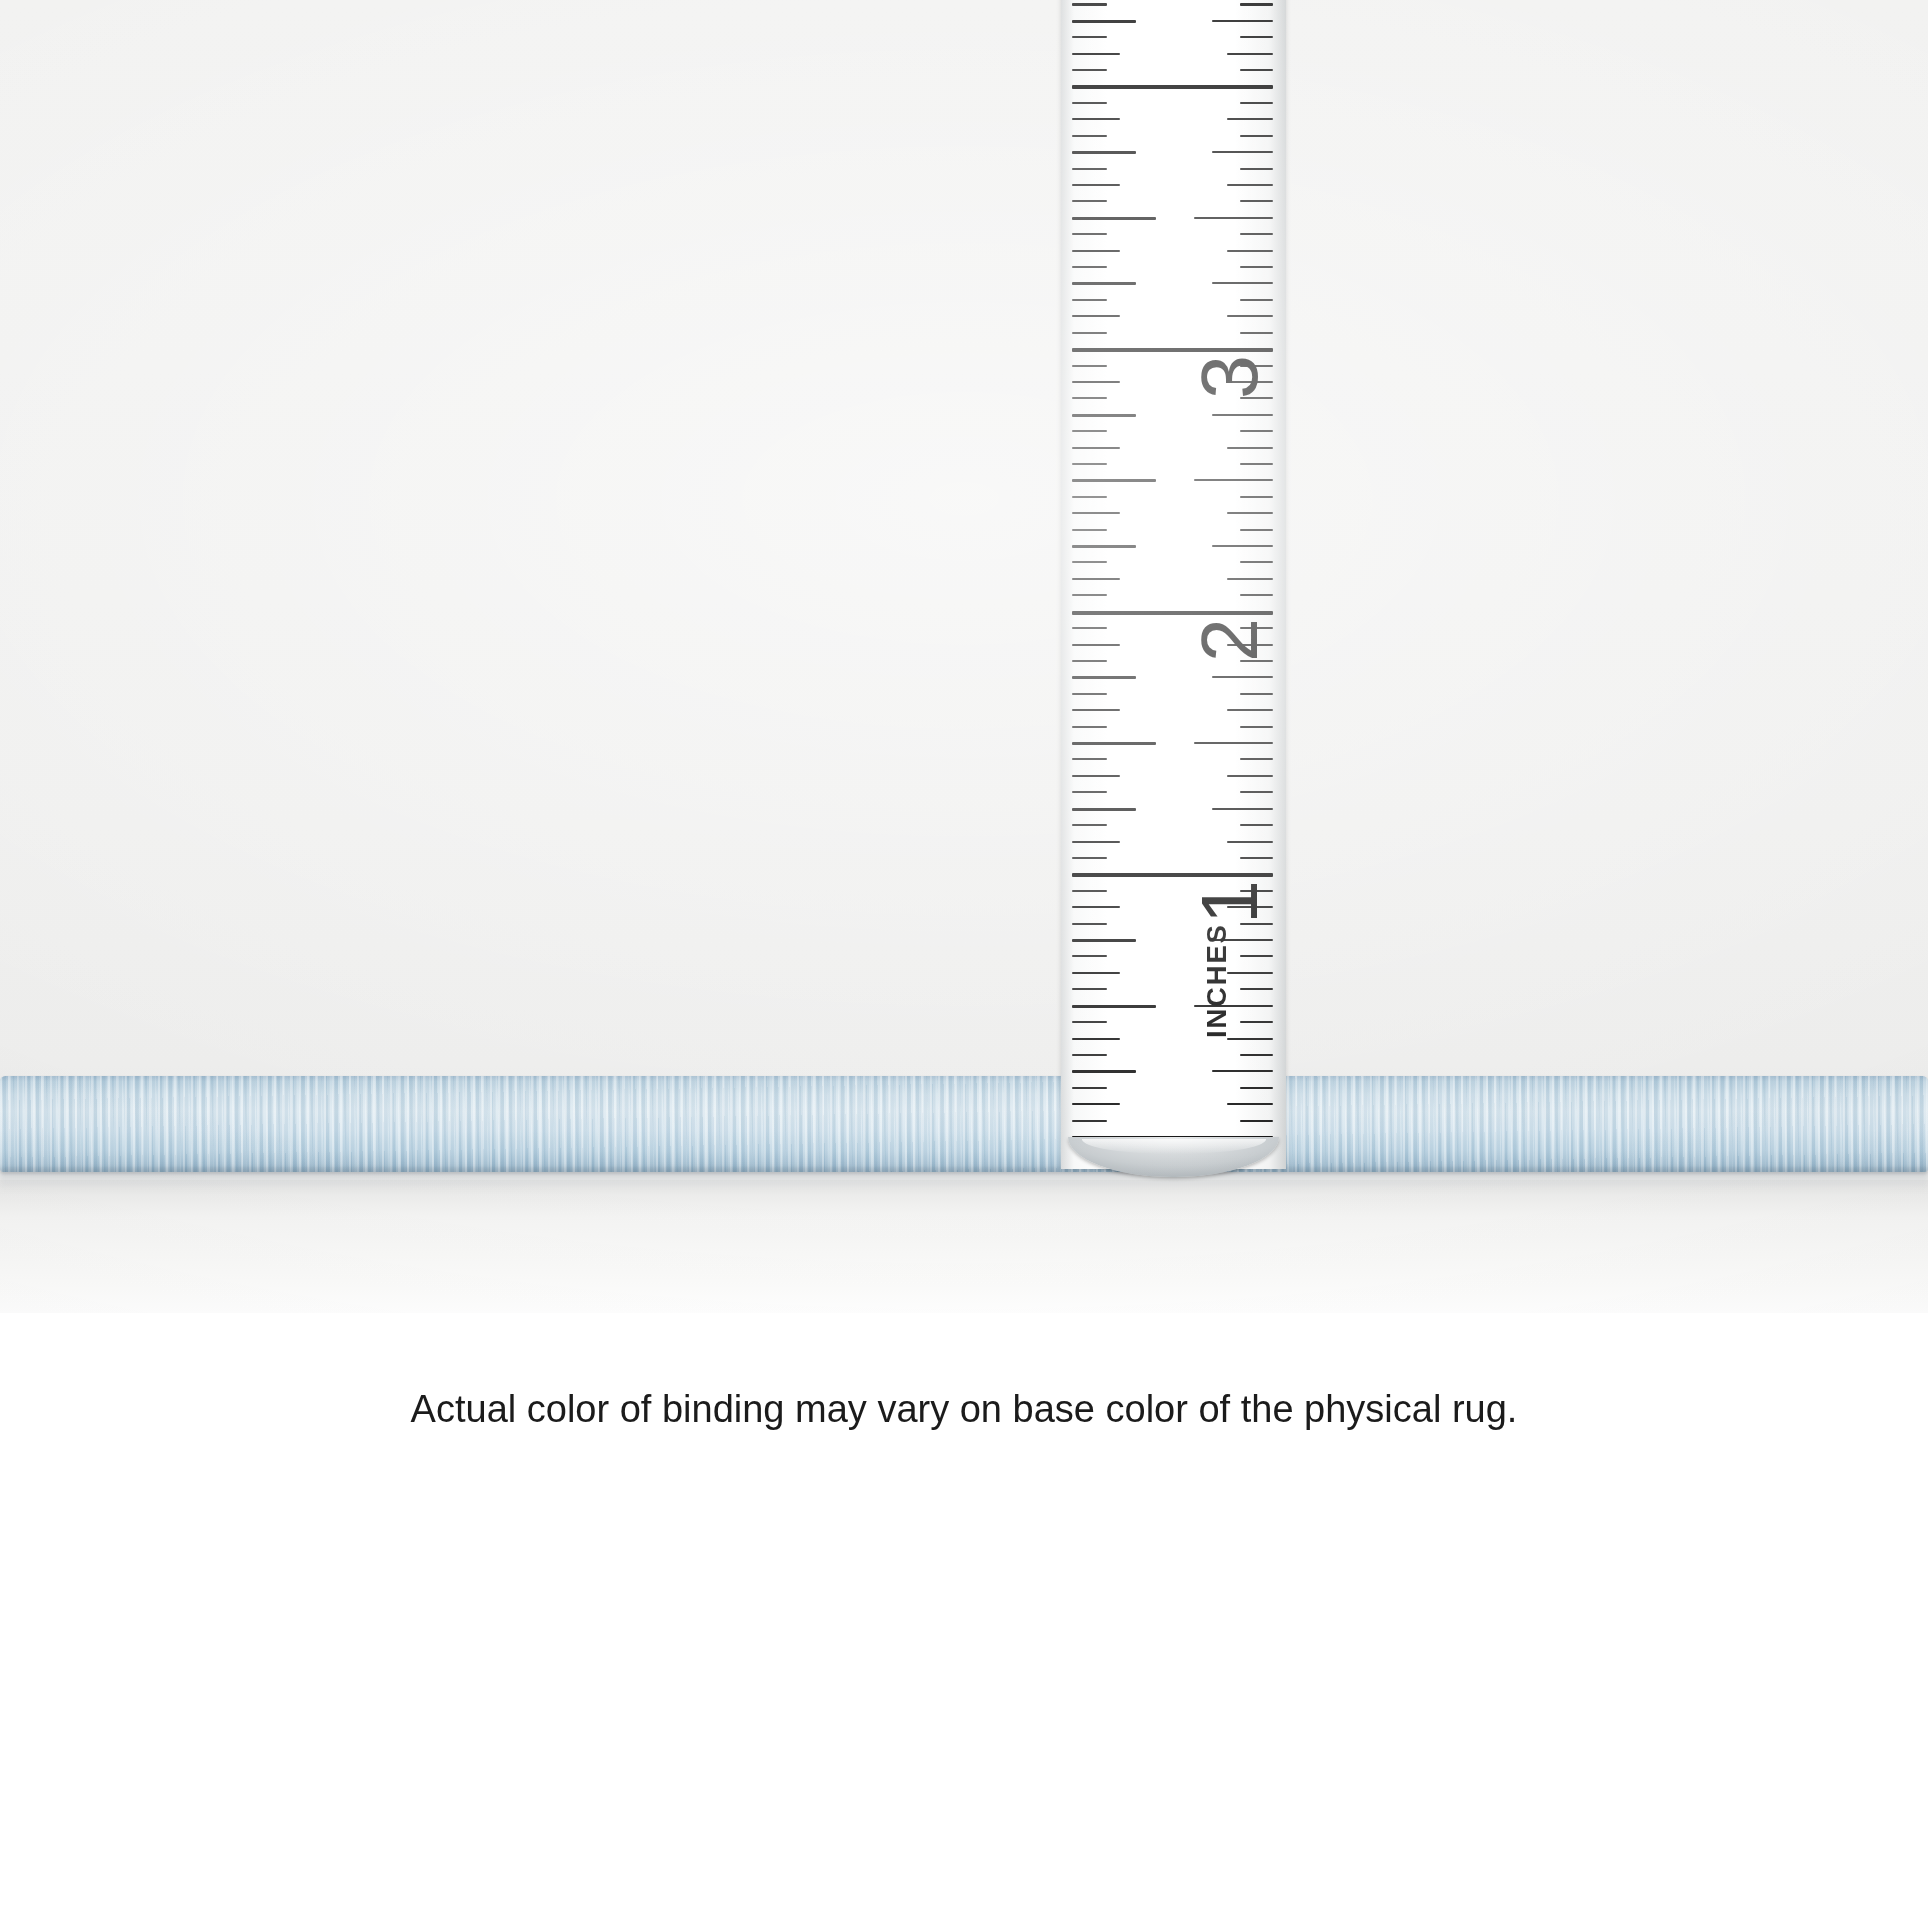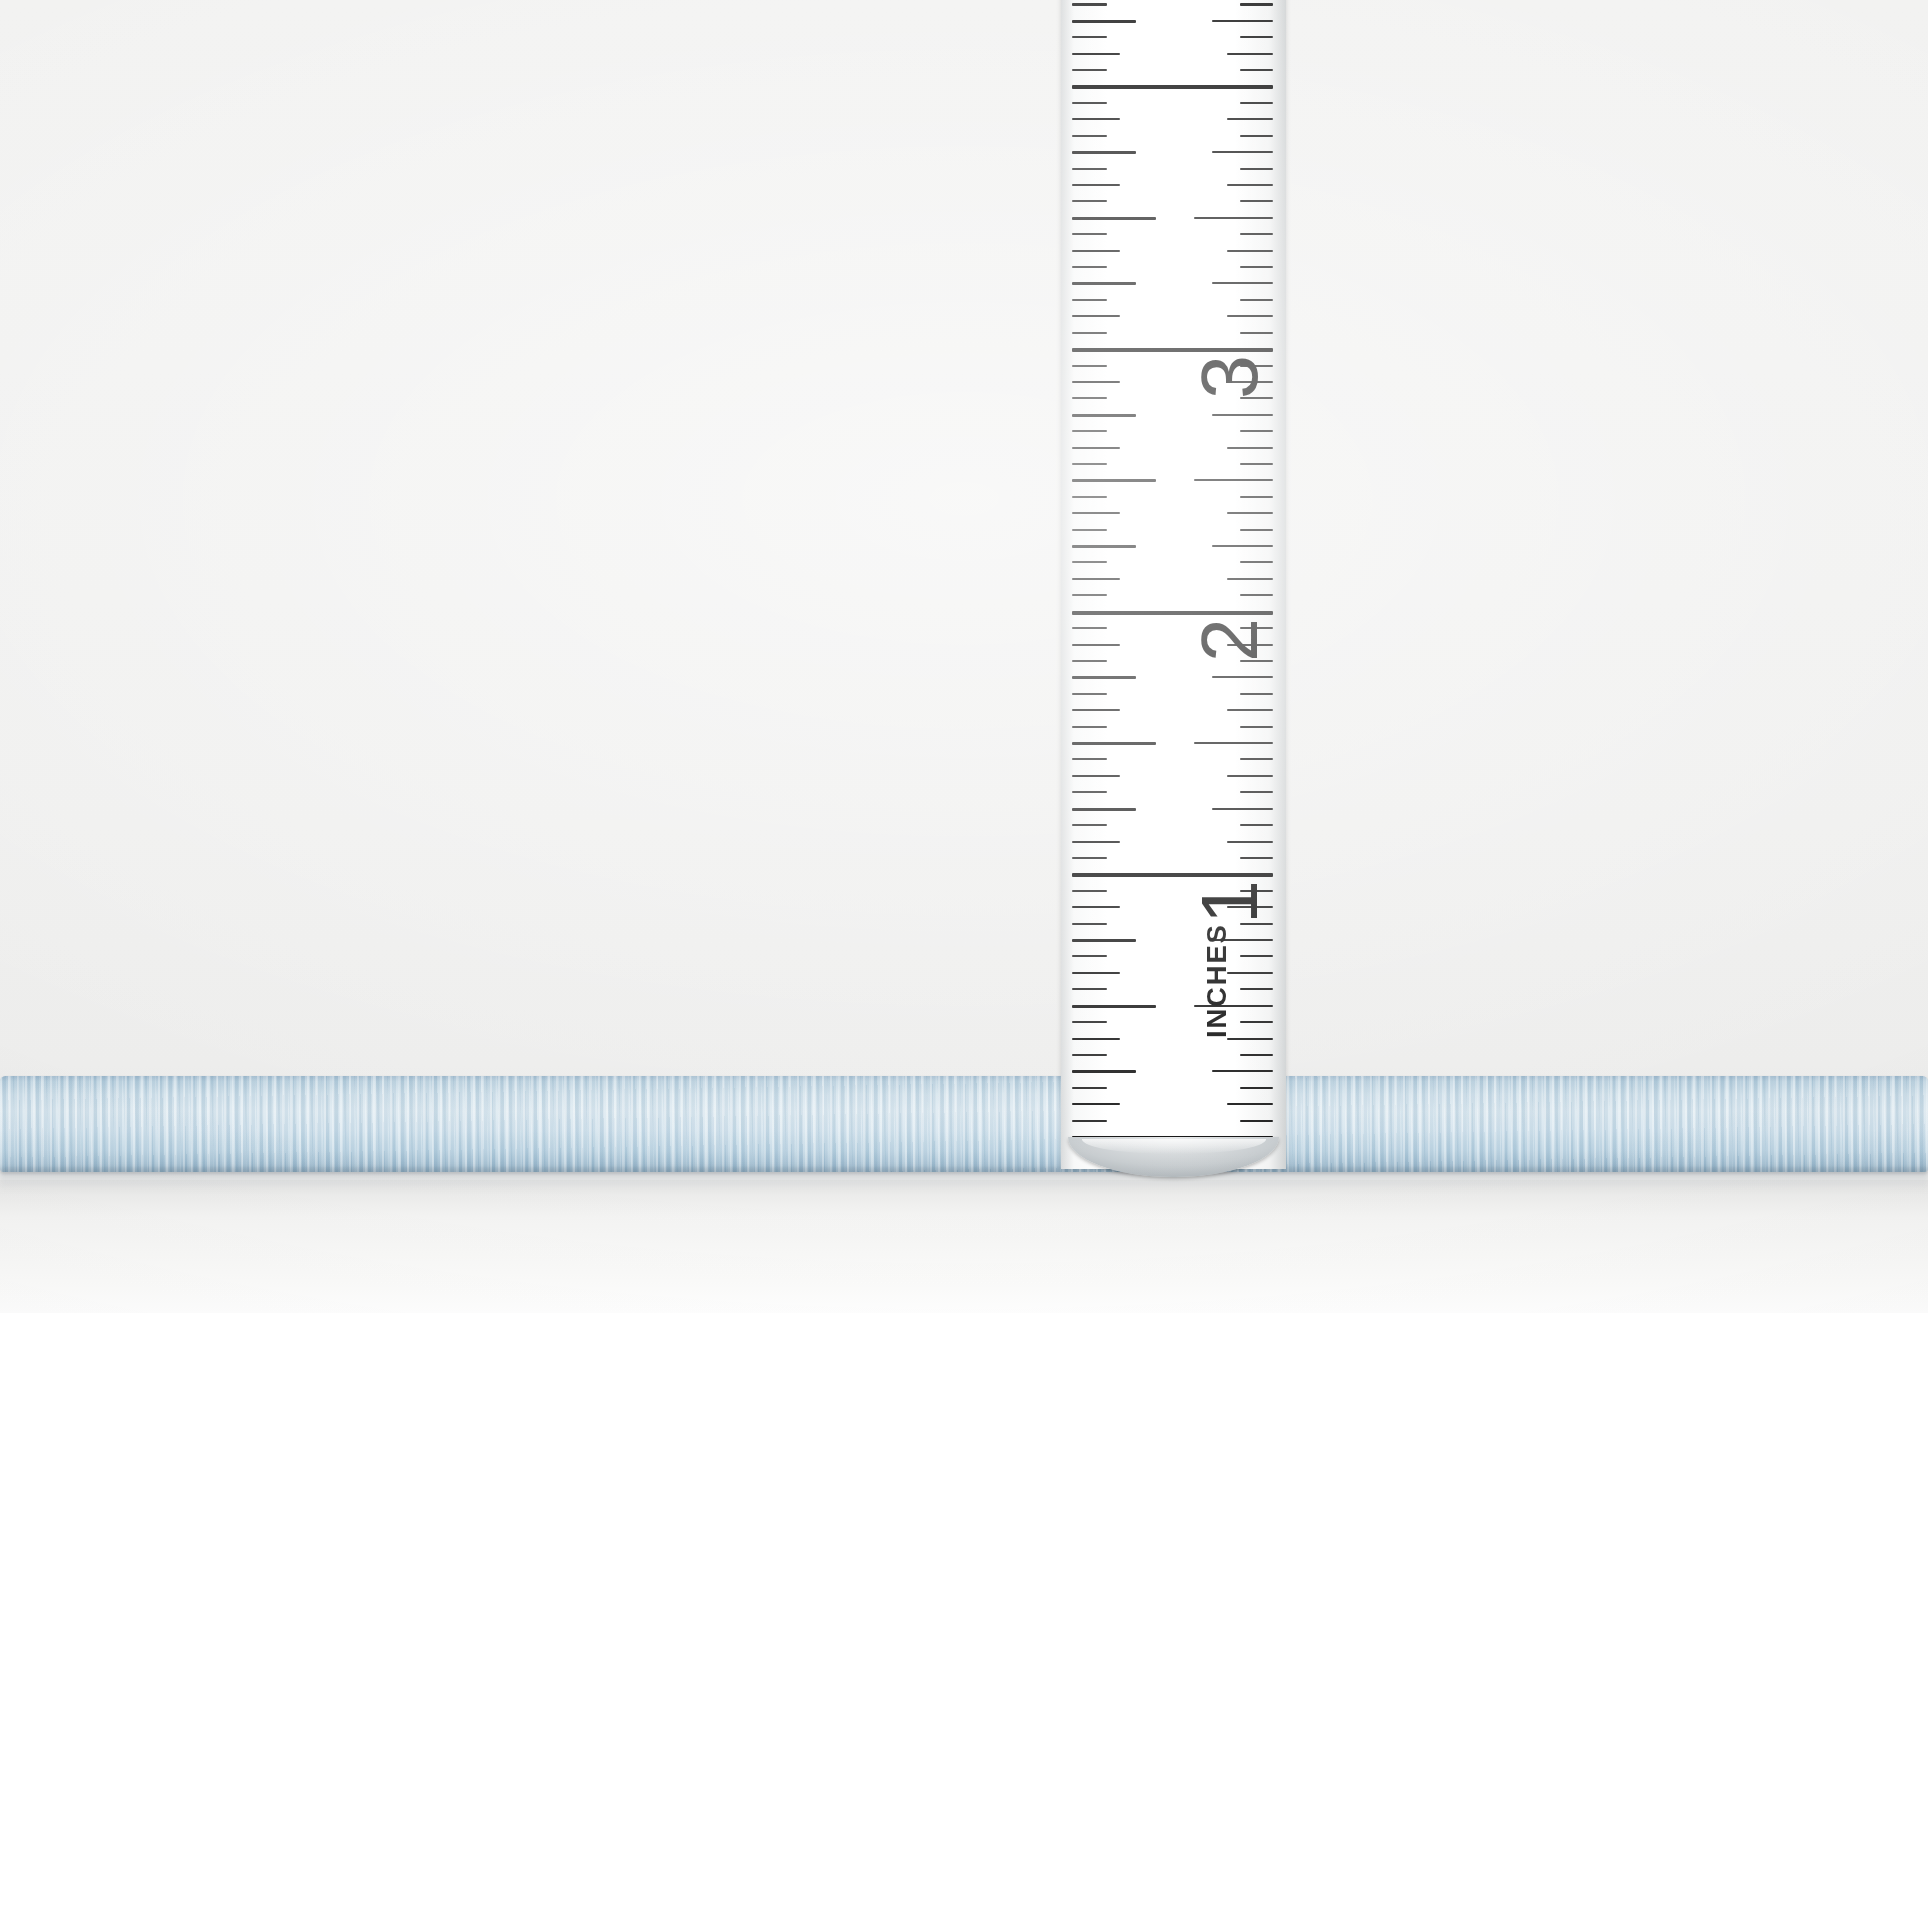--- a/index.html
+++ b/index.html
@@ -380,16 +380,17 @@
           <div class="ruler-num" style="top: 404px;">3</div>
           <div class="ruler-inches" style="top: 1043px;">INCHES</div>
         </div>
     </div>
     <div class="ruler-tab"></div>
     <div class="ruler-tab-hi"></div>
 
   </div>
 
   <div class="caption">
+    <span class="caption-line">Actual color of binding may vary on base color of the physical rug.</span>
   </div>
 
 </div>
 
 
 </body></html>

